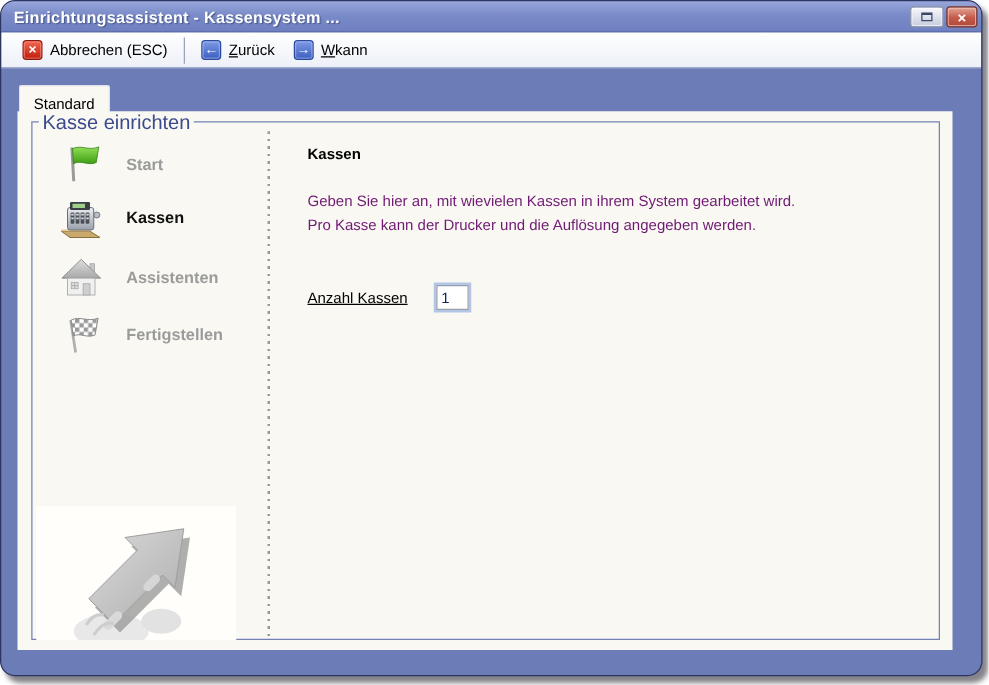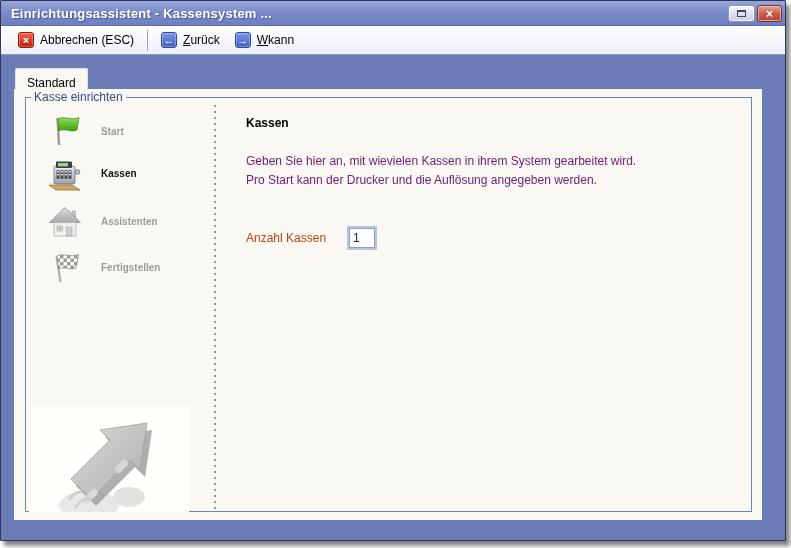--- a/index.html
+++ b/index.html
@@ -1,20 +1,20 @@
 <!DOCTYPE html>
 <html><head>
 <meta charset="utf-8">
 <style>
   html,body{margin:0;padding:0;background:#ffffff;}
   *{box-sizing:border-box;font-family:"Liberation Sans", sans-serif;}
   .stage{position:relative;width:791px;height:548px;background:#fff;overflow:hidden;}
   .window{
     position:absolute;left:0;top:0;width:786px;height:541px;
-    background:#6b7cb7;border:1px solid #2b3560;border-radius:1px;
+    background:#6b7cb7;border:1px solid #2b3560;border-radius:12px;
     box-shadow:4px 5px 4px rgba(30,30,40,.55);
     overflow:hidden;
   }
   
   .titlebar{
     position:absolute;left:0;top:0;right:0;height:25px;
     background:linear-gradient(#98a6da,#7a8bc8 45%,#6e80c0);
     border-bottom:1px solid #5a6aa6;
   }
   .title-text{
@@ -60,39 +60,39 @@
     background:#f9f8f2;border:1px solid #dfe2ea;border-bottom:none;border-radius:2px 2px 0 0;
     padding:0 11px;display:flex;align-items:flex-end;font-size:12px;color:#000;
   }
   .page{
     position:absolute;left:13px;top:88px;width:748px;height:431px;z-index:2;
     background:#f9f8f2;
   }
   .groupbox{position:absolute;left:11px;top:8px;right:10px;bottom:8px;border:1px solid #7381b3;}
   .group-label{
     position:absolute;left:17px;top:1px;background:#f9f8f2;padding:0 3px;
-    font-size:12px;color:#3a4a8c;z-index:2;
+    font-size:16px;color:#3a4a8c;z-index:2;
   }
   
   .step{
     position:absolute;left:32px;height:40px;display:flex;align-items:center;gap:17px;cursor:default;
   }
   .step .icon{width:38px;height:38px;flex:0 0 38px;}
-  .step .lbl{font-size:10px;font-weight:bold;color:#9b9b9b;}
+  .step .lbl{font-size:13px;font-weight:bold;color:#9b9b9b;}
   .step.active .lbl{color:#111;}
   .sep-dotted{
     position:absolute;left:200px;top:16px;width:2px;height:405px;
     background-image:repeating-linear-gradient(to bottom,#9a9a9a 0 2px,transparent 2px 6px);
   }
   
   .content-heading{position:absolute;left:232px;top:27px;font-size:12px;font-weight:bold;color:#000;}
   .content-lines{position:absolute;left:232px;top:63px;font-size:12px;color:#701a75;}
   .content-lines div{height:19px;line-height:19px;white-space:nowrap;}
   .field-row{position:absolute;left:232px;top:139px;display:flex;align-items:center;}
-  .field-label{font-size:12px;color:#c2410c;width:103px;}
+  .field-label{font-size:12px;color:#000000;width:103px;text-decoration:underline;}
   .field-input{
     width:26px;height:20px;border:1px solid #98a0ac;background:#fff;
     box-shadow:0 0 0 2px #b3c6e8;font-size:12px;color:#14235c;padding:0 0 0 3px;outline:none;
   }
   
   .arrow-box{position:absolute;left:15px;top:316px;width:160px;height:107px;background:#fffefb;overflow:hidden;}
 </style>
 </head>
 <body>
 
@@ -212,21 +212,21 @@
           <path d="M11 8 C18 4.5 24.5 10 32.5 6.5 L30 20 C23.5 23 17.5 17.5 12.5 21 Z" fill="url(#chk)" stroke="#8a8a8a" stroke-width="0.8"></path>
         </svg>
         <span class="lbl">Fertigstellen</span>
       </div>
 
       <div class="sep-dotted"></div>
 
       <div class="content-heading">Kassen</div>
       <div class="content-lines">
         <div>Geben Sie hier an, mit wievielen Kassen in ihrem System gearbeitet wird.</div>
-        <div>Pro Start kann der Drucker und die Auflösung angegeben werden.</div>
+        <div>Pro Kasse kann der Drucker und die Auflösung angegeben werden.</div>
       </div>
       <div class="field-row">
         <span class="field-label">Anzahl Kassen</span>
         <input class="field-input" type="text" value="1" style="">
       </div>
 
       <div class="arrow-box">
         <svg width="160" height="107" viewBox="0 0 160 107">
           <defs>
               <linearGradient id="arw" x1="0" y1="0" x2="1" y2="1">

